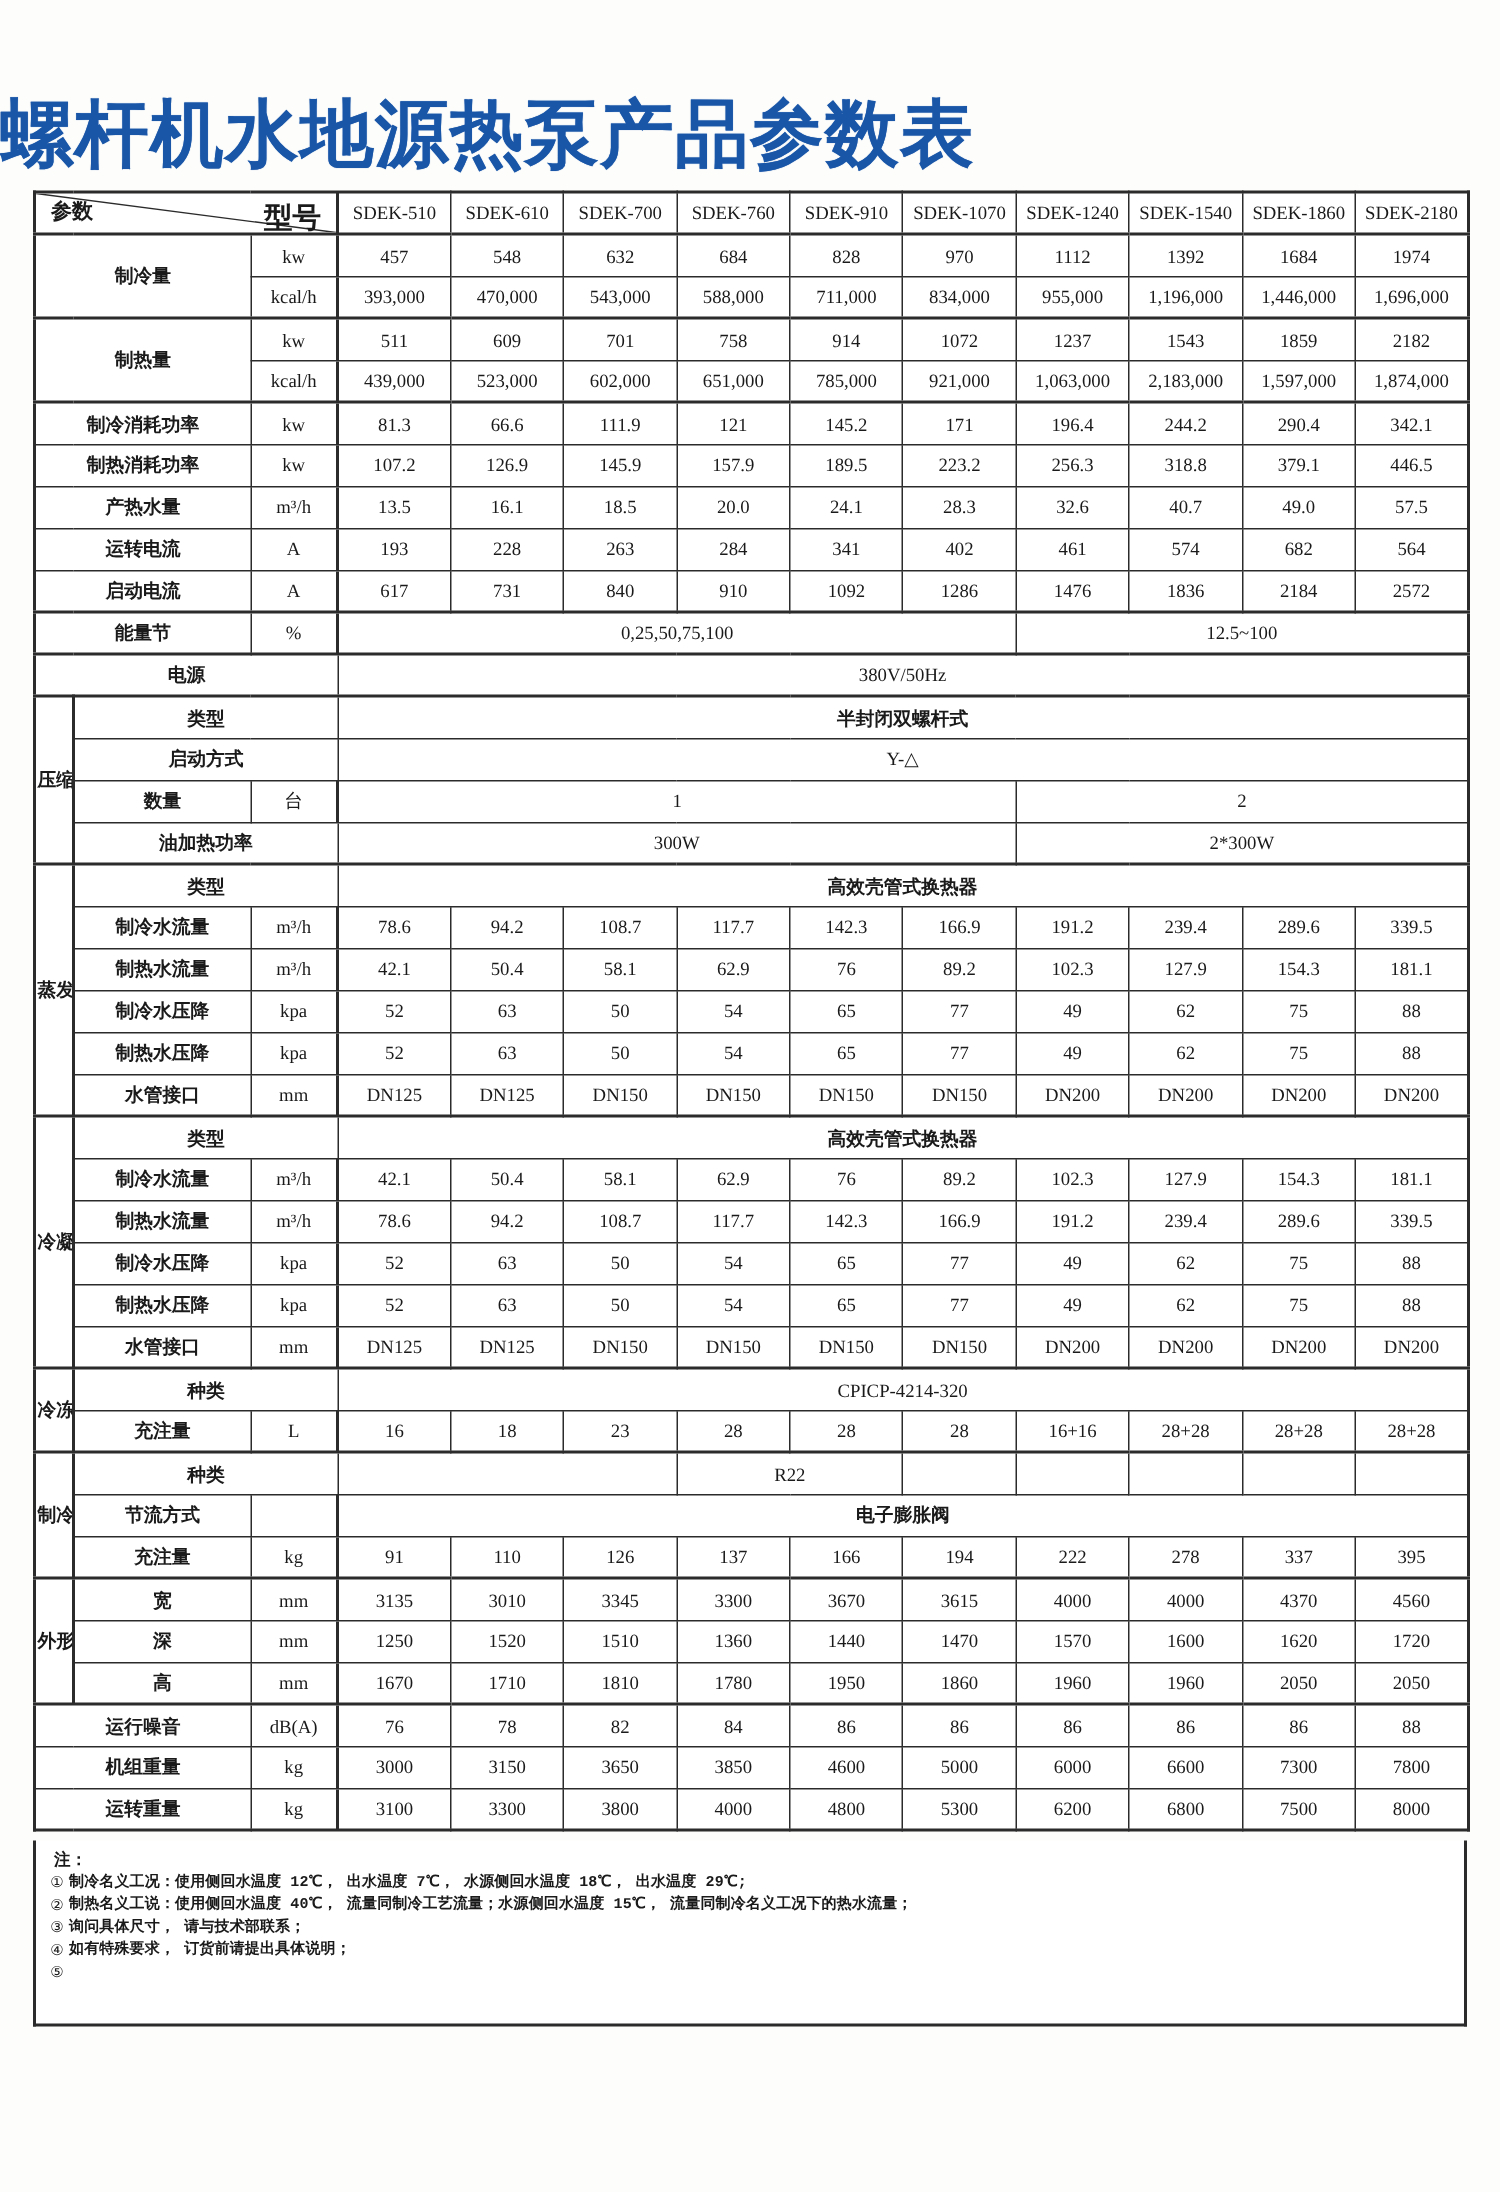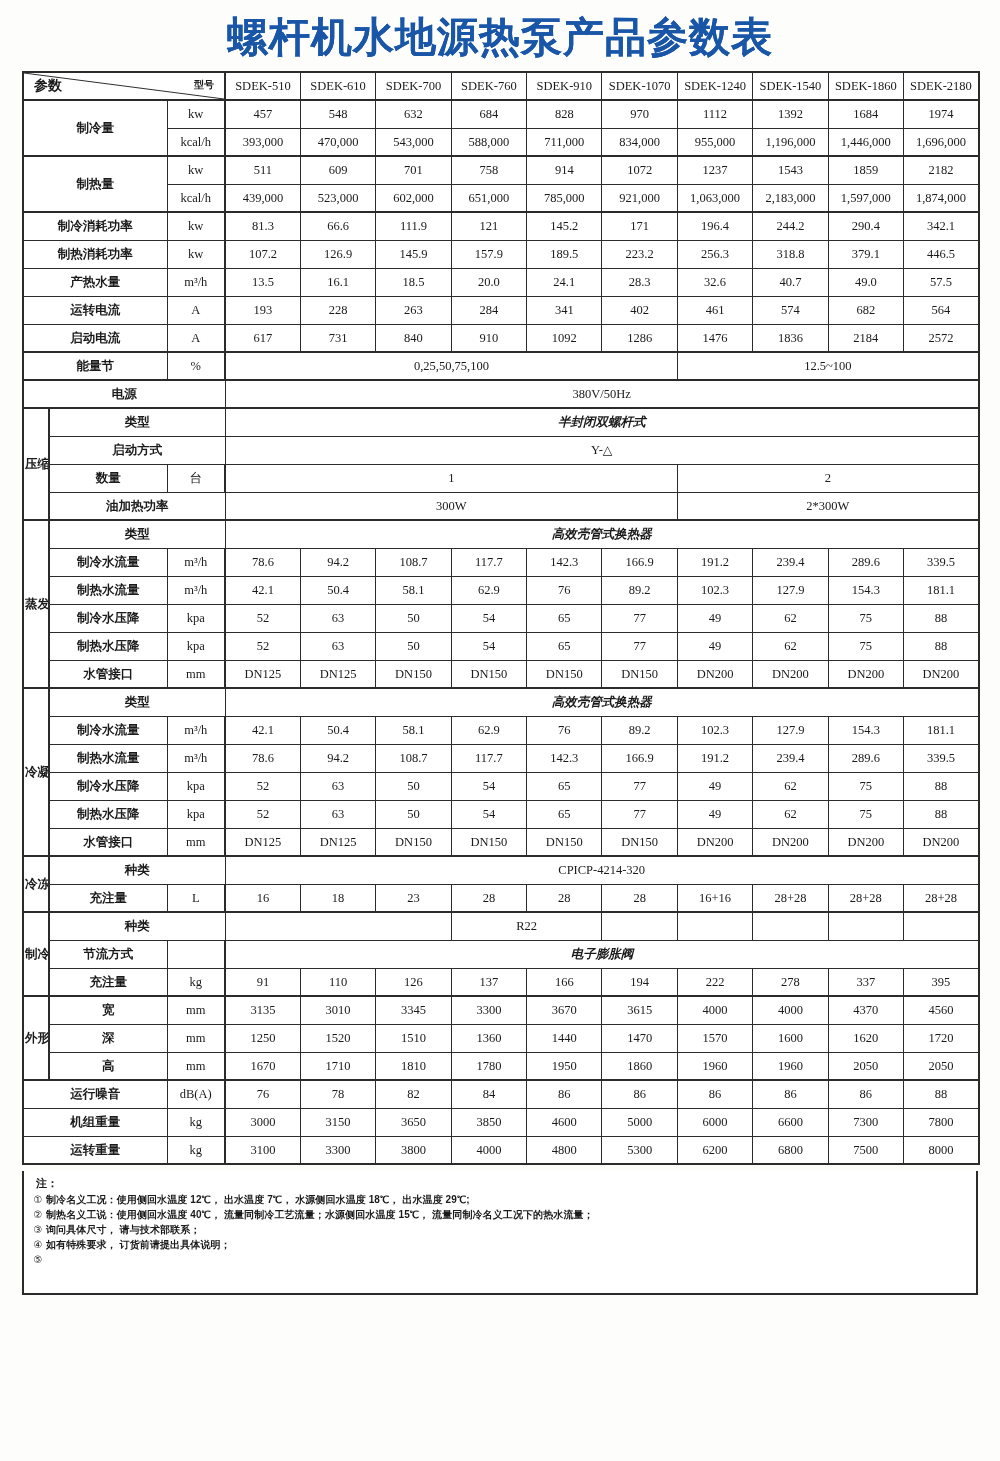--- a/index.html
+++ b/index.html
@@ -7,30 +7,31 @@
     width:1000px; height:1461px;
     background:#fdfdfb;
     font-family:"Liberation Serif","DejaVu Serif",serif;
     color:#1a1a1a;
     overflow:hidden;
   }
   .page{position:relative;width:1000px;height:1461px;box-sizing:border-box;}
 
   
   .title{
-    text-align:center;
+    text-align:left;
     font-family:"DejaVu Sans","Liberation Sans",sans-serif;
     font-weight:bold;
-    font-size:41px;
+    font-size:49px;
     letter-spacing:1px;
     color:#1a56a8;
     padding-top:16px;
     padding-bottom:12px;
     line-height:1.05;
     text-shadow:0 0 0.5px #1a56a8;
+    margin-top:48px;
   }
 
   
   .tbl-wrap{padding:0 22px;}
   table.spec{
     border-collapse:collapse;
     width:956px;
     table-layout:fixed;
     border:2.5px solid #2b2b2b;
     background:#fff;
@@ -49,21 +50,21 @@
   }
   
   col.c-grp{width:26px;}
   col.c-lab{width:118px;}
   col.c-unit{width:58px;}
   col.c-d{width:75.4px;}
   .lab{font-family:"DejaVu Sans","Liberation Sans",sans-serif;font-weight:bold;font-size:13.5px;}
   .lab-l{text-align:left;padding-left:8px;margin-left:24px;}
   .unit{font-family:"Liberation Serif","DejaVu Serif",serif;font-size:12.5px;}
   .num{font-family:"Liberation Serif","DejaVu Serif",serif;font-size:13px;}
-  .wide{font-family:"DejaVu Sans","Liberation Sans",sans-serif;font-weight:bold;font-size:13.5px;font-style:italic;}
+  .wide{font-family:"DejaVu Sans","Liberation Sans",sans-serif;font-weight:bold;font-size:13.5px;}
   .widenum{font-family:"Liberation Serif","DejaVu Serif",serif;font-size:13.5px;}
 
   
   .vgrp{
     font-family:"DejaVu Sans","Liberation Sans",sans-serif;
     font-weight:bold;font-size:13.5px;
     line-height:1.12;
     padding:2px 0;
     white-space:normal;
     word-break:break-all;
@@ -71,21 +72,21 @@
   
   .sep-top{border-top:2.5px solid #2b2b2b !important;}
   .sep-right{border-right:2.5px solid #2b2b2b !important;}
 
   
   .corner{position:relative;height:56px;padding:0;}
   .corner .diag{position:absolute;left:0;top:0;width:100%;height:100%;}
   .corner .t-model{
     position:absolute;right:10px;top:6px;
     font-family:"DejaVu Sans","Liberation Sans",sans-serif;
-    font-weight:bold;font-size:10px;
+    font-weight:bold;font-size:19px;
   }
   .corner .t-param{
     position:absolute;left:10px;bottom:6px;
     font-family:"DejaVu Sans","Liberation Sans",sans-serif;
     font-weight:bold;font-size:14px;text-align:center;
   }
   .modelhead{
     font-family:"Liberation Serif","DejaVu Serif",serif;
     font-size:13.5px;font-weight:normal;
     height:56px;
@@ -107,21 +108,21 @@
     font-weight:bold;font-size:11px;
     margin:0 0 2px 6px;
   }
   .note-row{display:flex;align-items:flex-start;margin-bottom:2px;}
   .note-mark{
     flex:0 0 auto;width:16px;text-align:center;
     font-size:10px;line-height:13px;
     font-family:"DejaVu Sans","Liberation Sans",sans-serif;
   }
   .note-txt{
-    font-family:Liberation Sans, sans-serif;
+    font-family:Liberation Mono, monospace;
     font-weight:bold;
     font-size:10px;line-height:13px;
     letter-spacing:0.1px;
   }
 </style>
 </head>
 <body>
 
 <div class="page">
 

